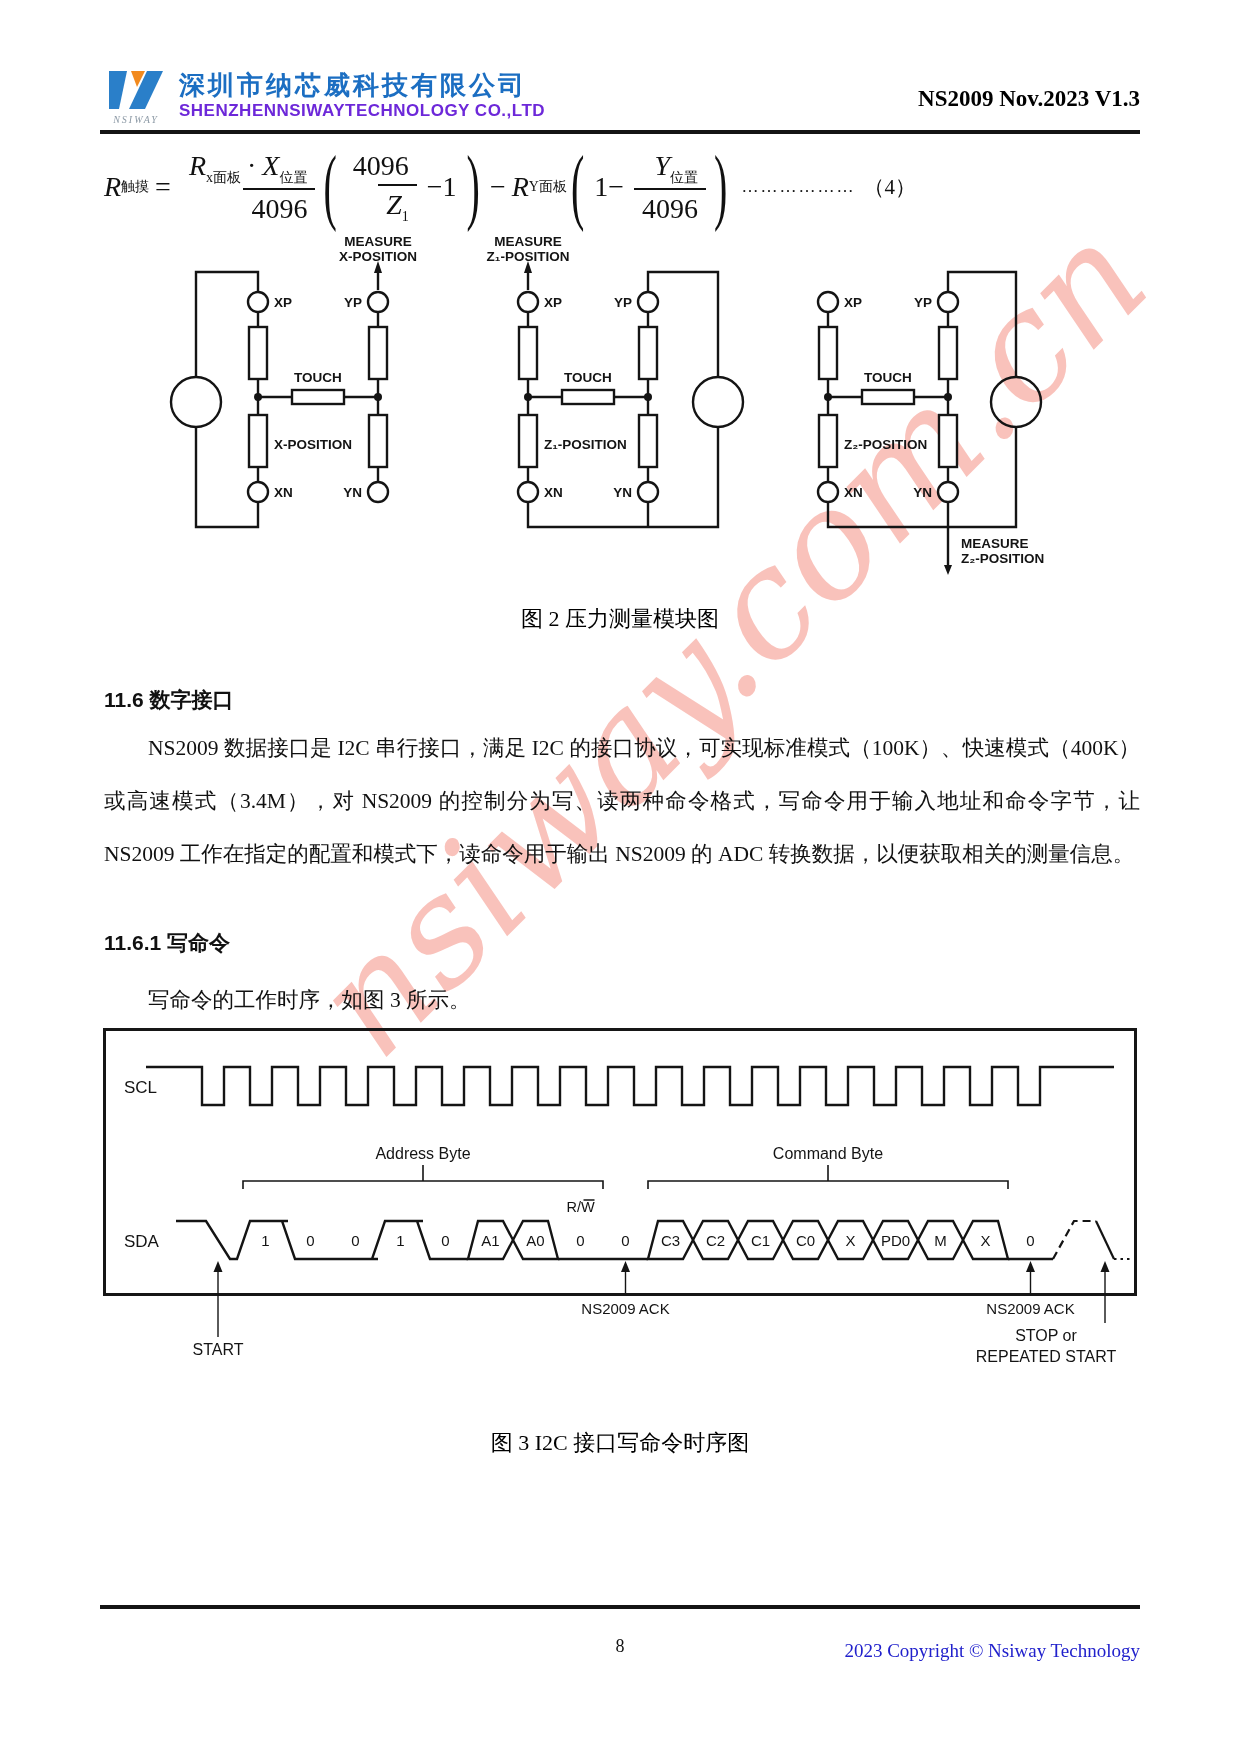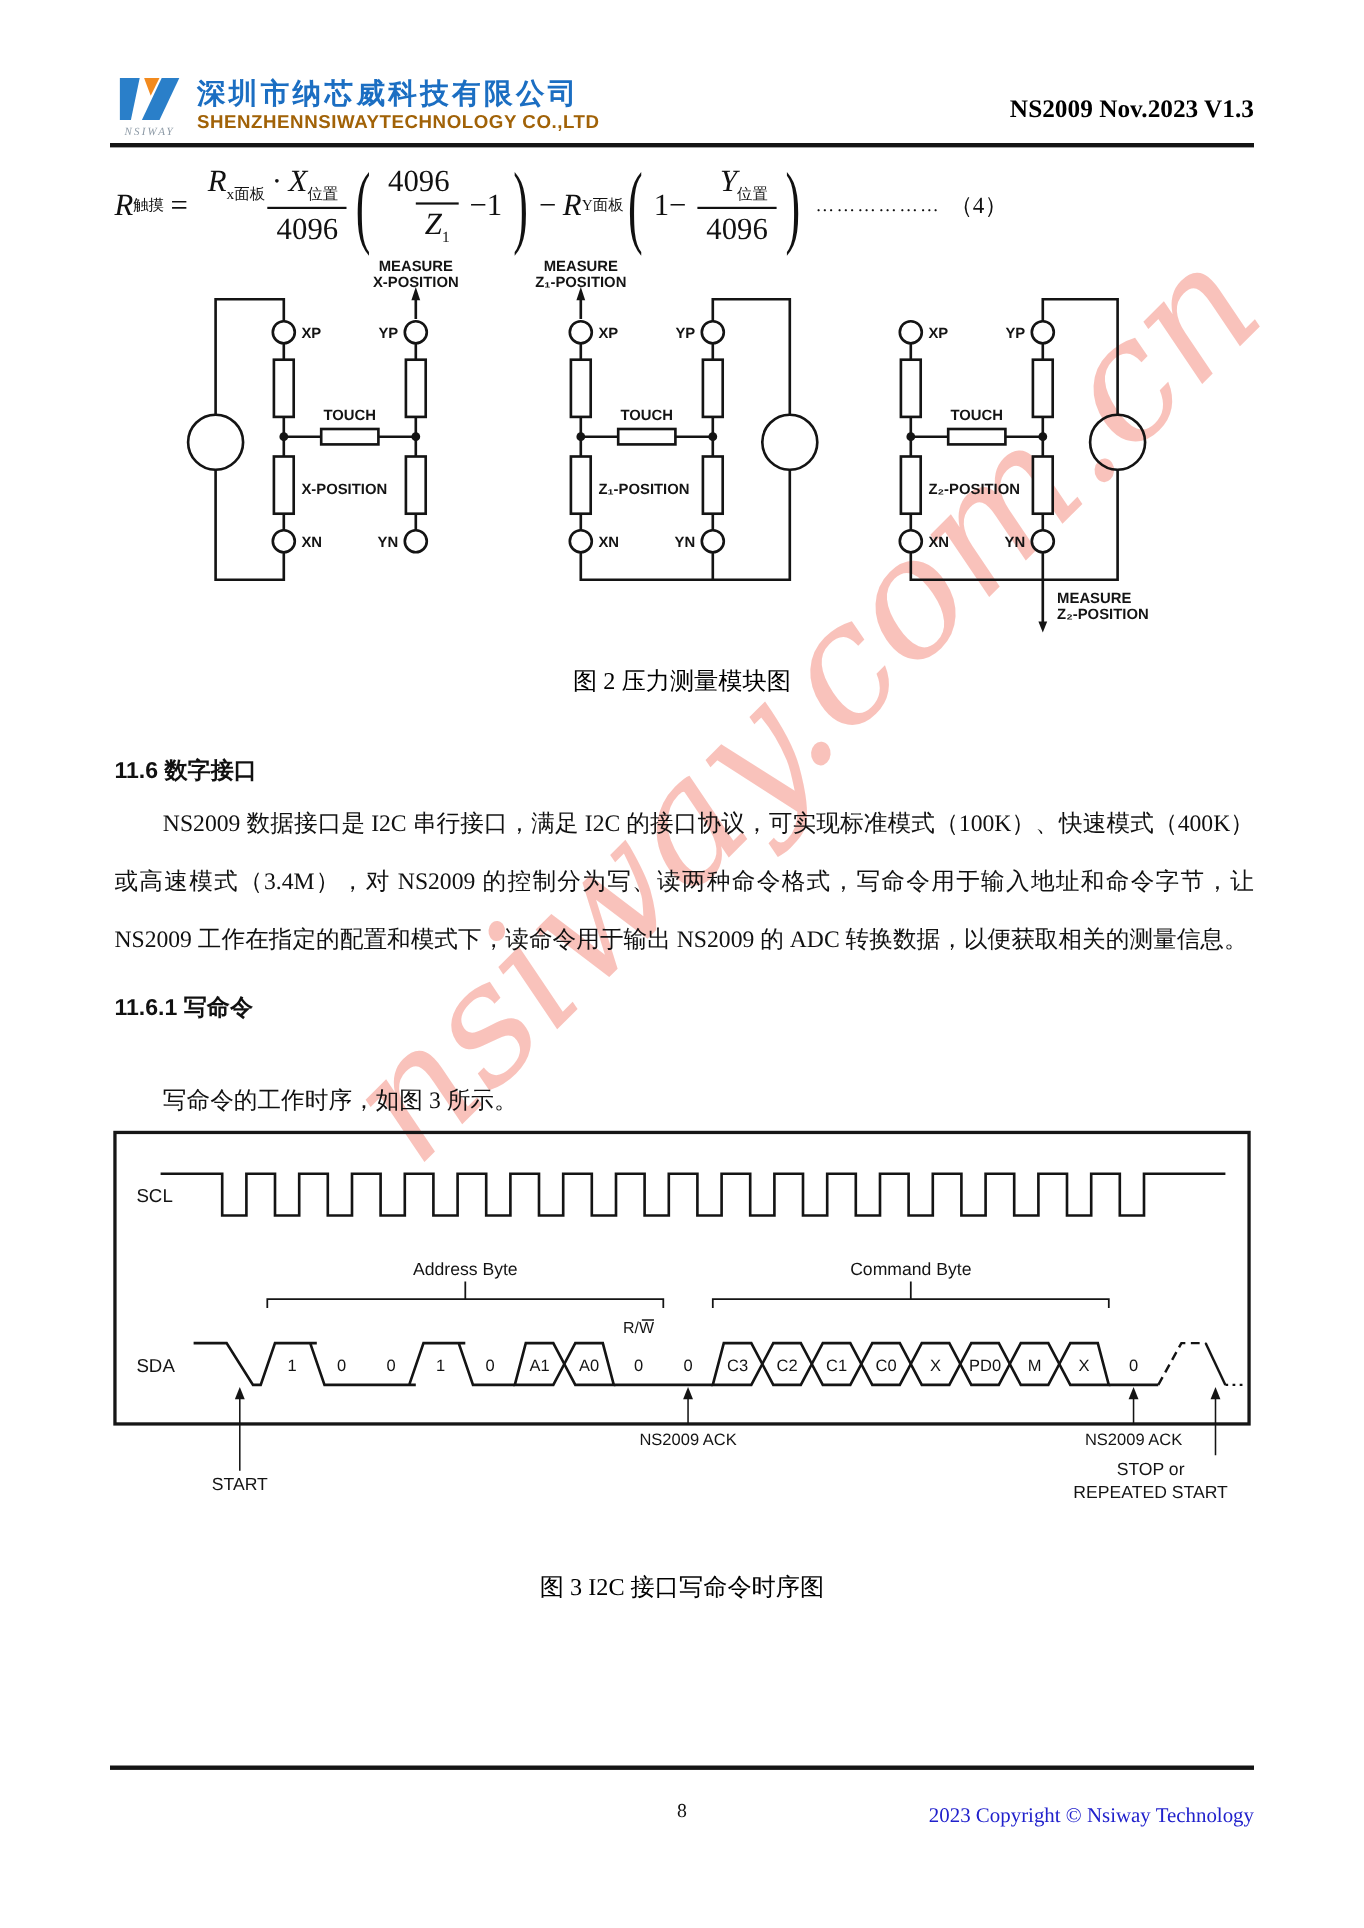--- a/index.html
+++ b/index.html
@@ -10,21 +10,21 @@
   .watermark{position:absolute;left:230px;top:540px;width:1000px;height:200px;z-index:1;
              display:flex;align-items:center;justify-content:center;transform:rotate(-45deg);
              font-family:"DejaVu Serif",serif;font-style:italic;font-size:150px;
              color:rgba(243,133,120,0.5);white-space:nowrap;pointer-events:none;}
   
   .header{position:absolute;left:105px;top:70px;width:1035px;display:flex;align-items:flex-start;}
   .logo{width:62px;text-align:center;}
   .logo-text{font-family:"Liberation Serif",serif;font-size:10px;letter-spacing:2px;color:#8d9aa6;font-style:italic;}
   .company{margin-left:12px;}
   .company-cn{font-family:Liberation Sans, sans-serif;font-weight:700;font-size:26px;letter-spacing:3px;color:#1b6ec2;line-height:1.2;}
-  .company-en{font-family:"Liberation Sans",sans-serif;font-weight:700;font-size:17px;color:#a16207;letter-spacing:.5px;}
+  .company-en{font-family:"Liberation Sans",sans-serif;font-weight:700;font-size:17px;color:#6d28d9;letter-spacing:.5px;}
   .version{margin-left:auto;margin-top:16px;font-family:Liberation Serif, serif;font-weight:700;font-size:23px;color:#000000;}
   .rule{position:absolute;left:100px;width:1040px;height:4px;background:#141414;}
   .rule-top{top:130px;}
   .rule-bottom{top:1605px;}
   
   .formula{position:absolute;left:104px;top:144px;height:86px;display:flex;align-items:center;
            font-family:"Liberation Serif",serif;font-size:28px;color:#111;}
   .fv{font-style:italic;}
   .fsub{font-style:normal;font-size:14px;}
   .op{margin:0 6px;}
@@ -42,21 +42,21 @@
   .fig2-svg circle.src{fill:none;stroke:#141414;stroke-width:2.4;}
   .fig2-svg circle.dot{fill:#141414;stroke:none;}
   .fig2-svg polygon{fill:#141414;stroke:none;}
   .fig2-svg text{font-family:"Liberation Sans",sans-serif;font-weight:700;font-size:13.5px;fill:#141414;}
   .caption{position:absolute;left:100px;width:1040px;text-align:center;font-size:22px;color:#000000;}
   .cap2{top:604px;}
   .cap3{top:1428px;}
   
   .h-sec{position:absolute;left:104px;font-family:Liberation Sans, sans-serif;font-weight:700;font-size:21px;color:#111;}
   .h1{top:686px;}
-  .h2{top:902px;}
+  .h2{top:929px;}
   .body-p{position:absolute;left:104px;width:1036px;font-size:21.5px;line-height:53px;color:#111;
           text-align:justify;text-indent:2.05em;}
   .p1{top:722px;}
   .p2{top:974px;text-align:left;}
   
   .timing-box{position:absolute;left:103px;top:1028px;width:1034px;height:268px;border:3px solid #161616;box-sizing:border-box;}
   #timing-svg{display:block;width:1028px;height:334px;}
   #timing-svg text{font-family:"Liberation Sans",sans-serif;fill:#141414;}
   
   .pageno{position:absolute;left:100px;top:1636px;width:1040px;text-align:center;font-size:18px;color:#111;}

